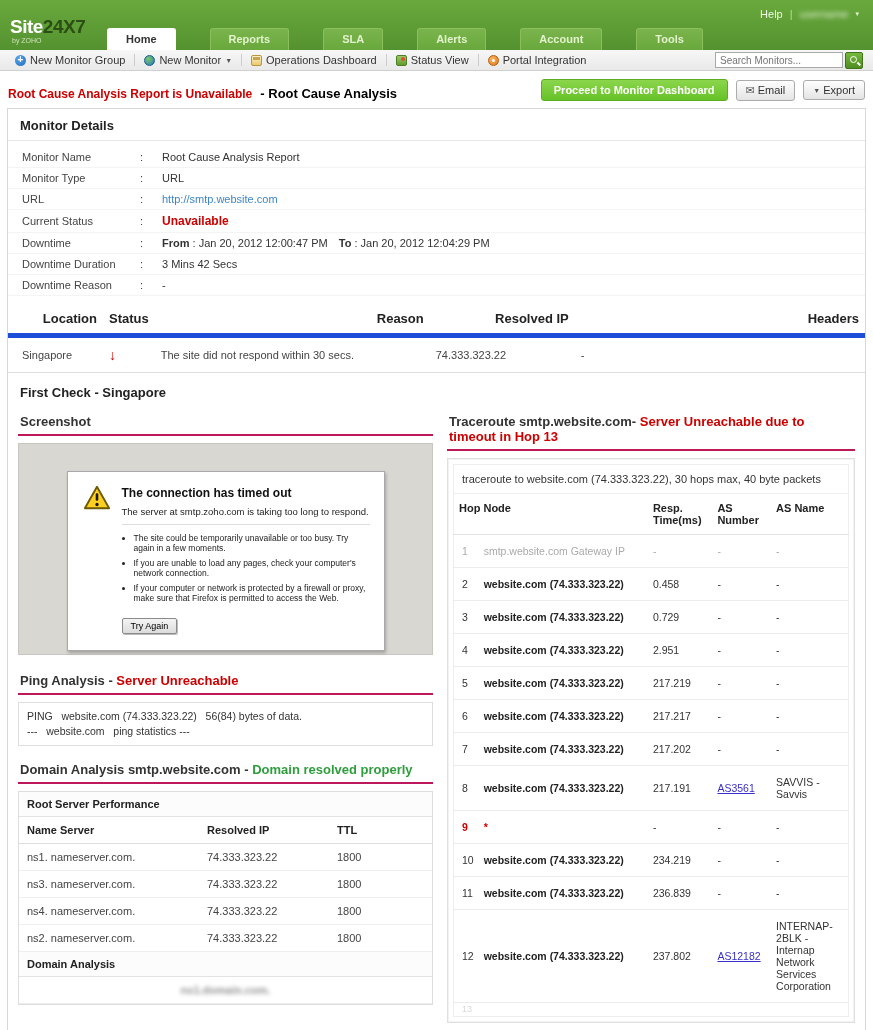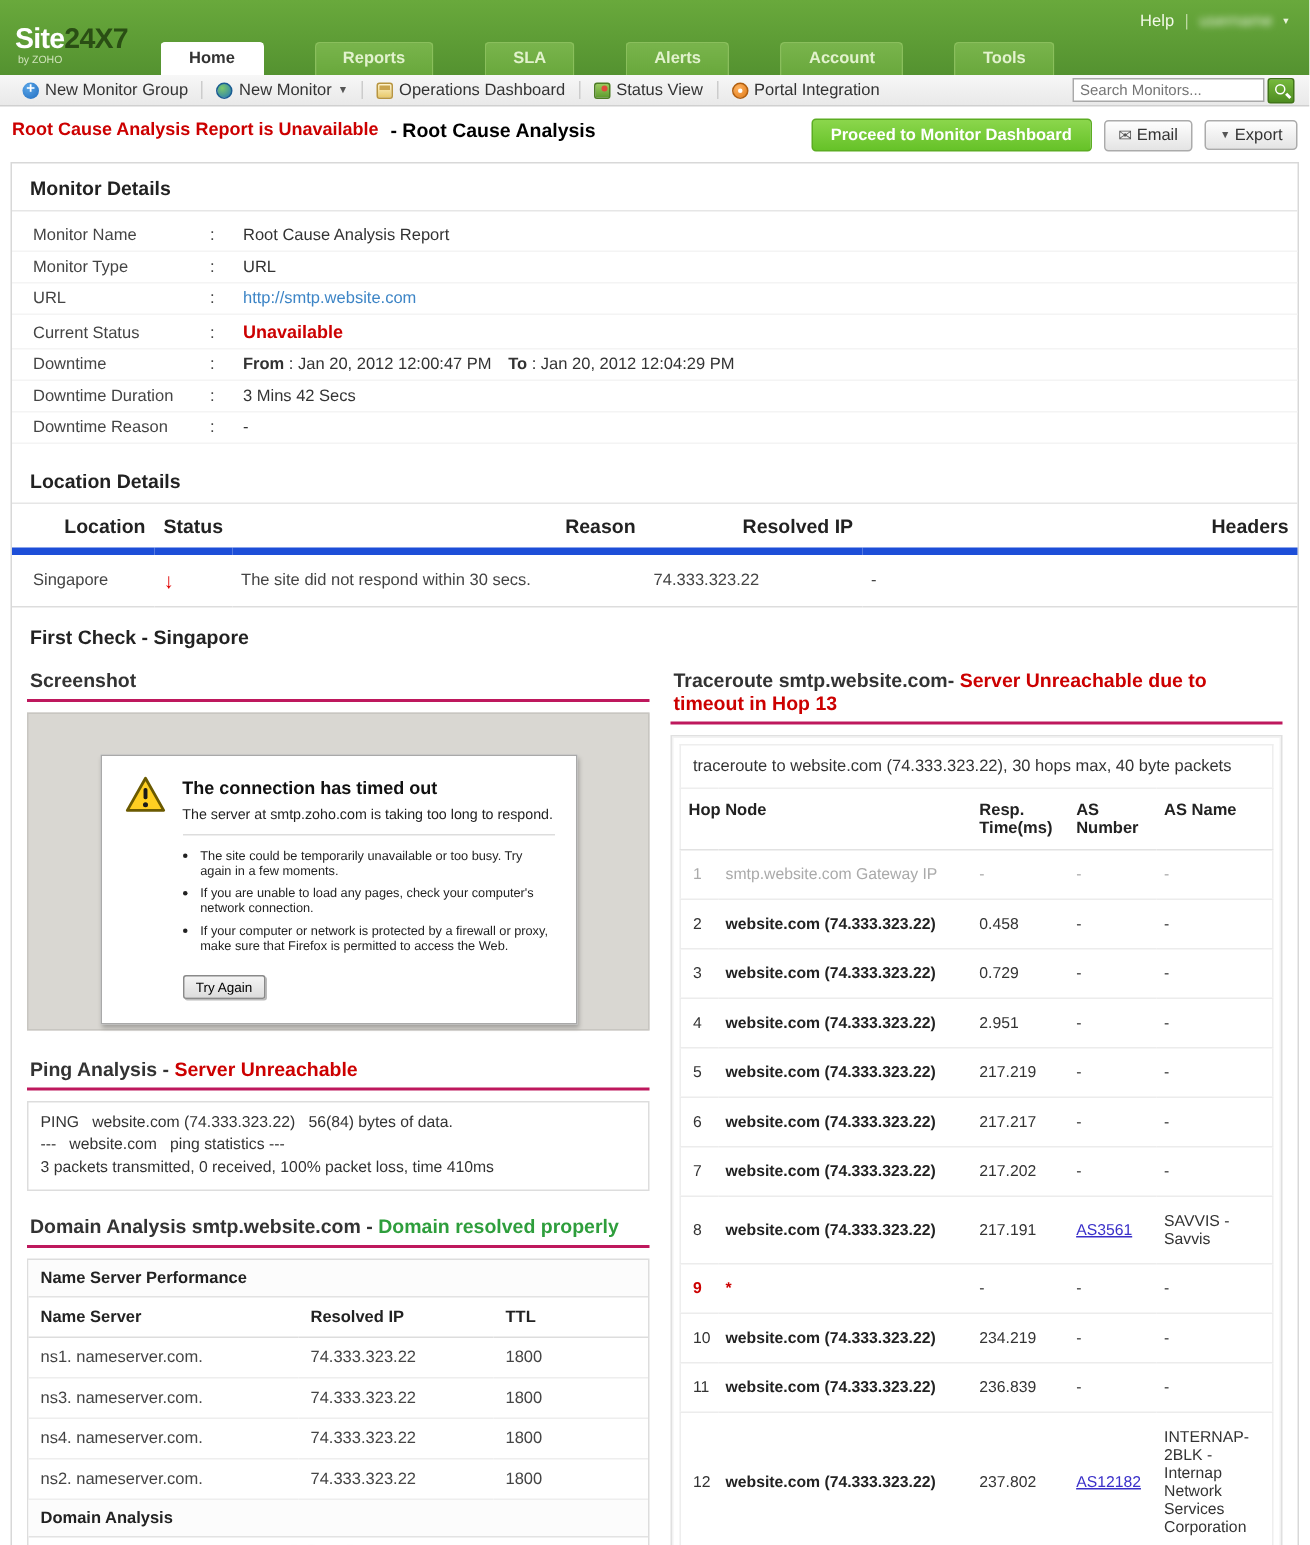--- a/index.html
+++ b/index.html
@@ -41,21 +41,21 @@
   .caret-d { font-size:7px; color:#555; }
   .search-wrap { margin-left:auto; display:flex; align-items:center; gap:2px; padding-right:4px; }
   .search-input { width:128px; height:16px; border:1px solid #a9a9a9; font-size:10px; padding:1px 4px; color:#555;
                   font-family:"Liberation Sans", sans-serif; }
   .search-btn { width:18px; height:17px; background:linear-gradient(#76b93c,#4f8d22); border:1px solid #417519;
                 border-radius:2px; cursor:pointer; position:relative; }
   .mag { position:absolute; left:4px; top:3px; width:7px; height:7px; border:1.5px solid #fff; border-radius:50%; }
   .mag::after { content:""; position:absolute; left:6px; top:6px; width:4px; height:1.5px; background:#fff; transform:rotate(45deg); }
 
   
-  .title-row { display:flex; align-items:flex-start; padding:8px 8px 7px; }
+  .title-row { display:flex; align-items:flex-end; padding:8px 8px 7px; }
   .title-status { color:#cc0000; font-weight:bold; font-size:12px; }
   .title-main { color:#000000; font-weight:bold; font-size:13px; margin-left:8px; }
   .title-actions { margin-left:auto; display:flex; align-items:center; gap:8px; }
   .btn-green { background:linear-gradient(#8bd64c,#66c228); border:1px solid #5cad22; color:#fff; font-weight:bold;
                font-size:11px; padding:4px 12px; border-radius:3px; cursor:pointer; font-family:"Liberation Sans", sans-serif; }
   .btn-gray { background:linear-gradient(#fefefe,#e4e4e4); border:1px solid #ababab; color:#333; font-size:11px;
               padding:3px 9px; border-radius:3px; cursor:pointer; display:flex; align-items:center; gap:3px;
               font-family:"Liberation Sans", sans-serif; }
   .env { font-size:11px; color:#555; }
   .exp-caret { font-size:7px; color:#555; }
@@ -262,21 +262,20 @@
       <span class="md-colon">:</span>
       <span class="md-value">3 Mins 42 Secs</span>
     </div>
     <div class="md-row">
       <span class="md-label">Downtime Reason</span>
       <span class="md-colon">:</span>
       <span class="md-value">-</span>
     </div>
   </div>
 
-  <div class="section-h">Location Details</div>
   <table class="loc-table">
     <thead>
       <tr>
         <th class="c-loc">Location</th>
         <th class="c-status">Status</th>
         <th class="c-reason">Reason</th>
         <th class="c-rip">Resolved IP</th>
         <th>Headers</th>
       </tr>
     </thead>
@@ -326,30 +325,29 @@
       <div class="sub-h" style="margin-top:12px;">
         <span>Ping Analysis -</span>
         <span class="red">Server Unreachable</span>
       </div>
       <div class="ping-box">
 
           <div class="ping-line">PING   website.com (74.333.323.22)   56(84) bytes of data.</div>
 
           <div class="ping-line">---   website.com   ping statistics ---</div>
 
-          <div class="ping-line">3 packets transmitted, 0 received, 100% packet loss, time 410ms</div>
 
       </div>
 
       <div class="sub-h">
         <span>Domain Analysis smtp.website.com -</span>
         <span class="green">Domain resolved properly</span>
       </div>
       <div class="panel">
-        <div class="panel-h">Name Server Performance</div>
+        <div class="panel-h">Root Server Performance</div>
         <table class="ns-table">
           <thead>
             <tr>
               <th class="c-ns">Name Server</th>
               <th class="c-ip">Resolved IP</th>
               <th>TTL</th>
             </tr>
           </thead>
           <tbody>
 

